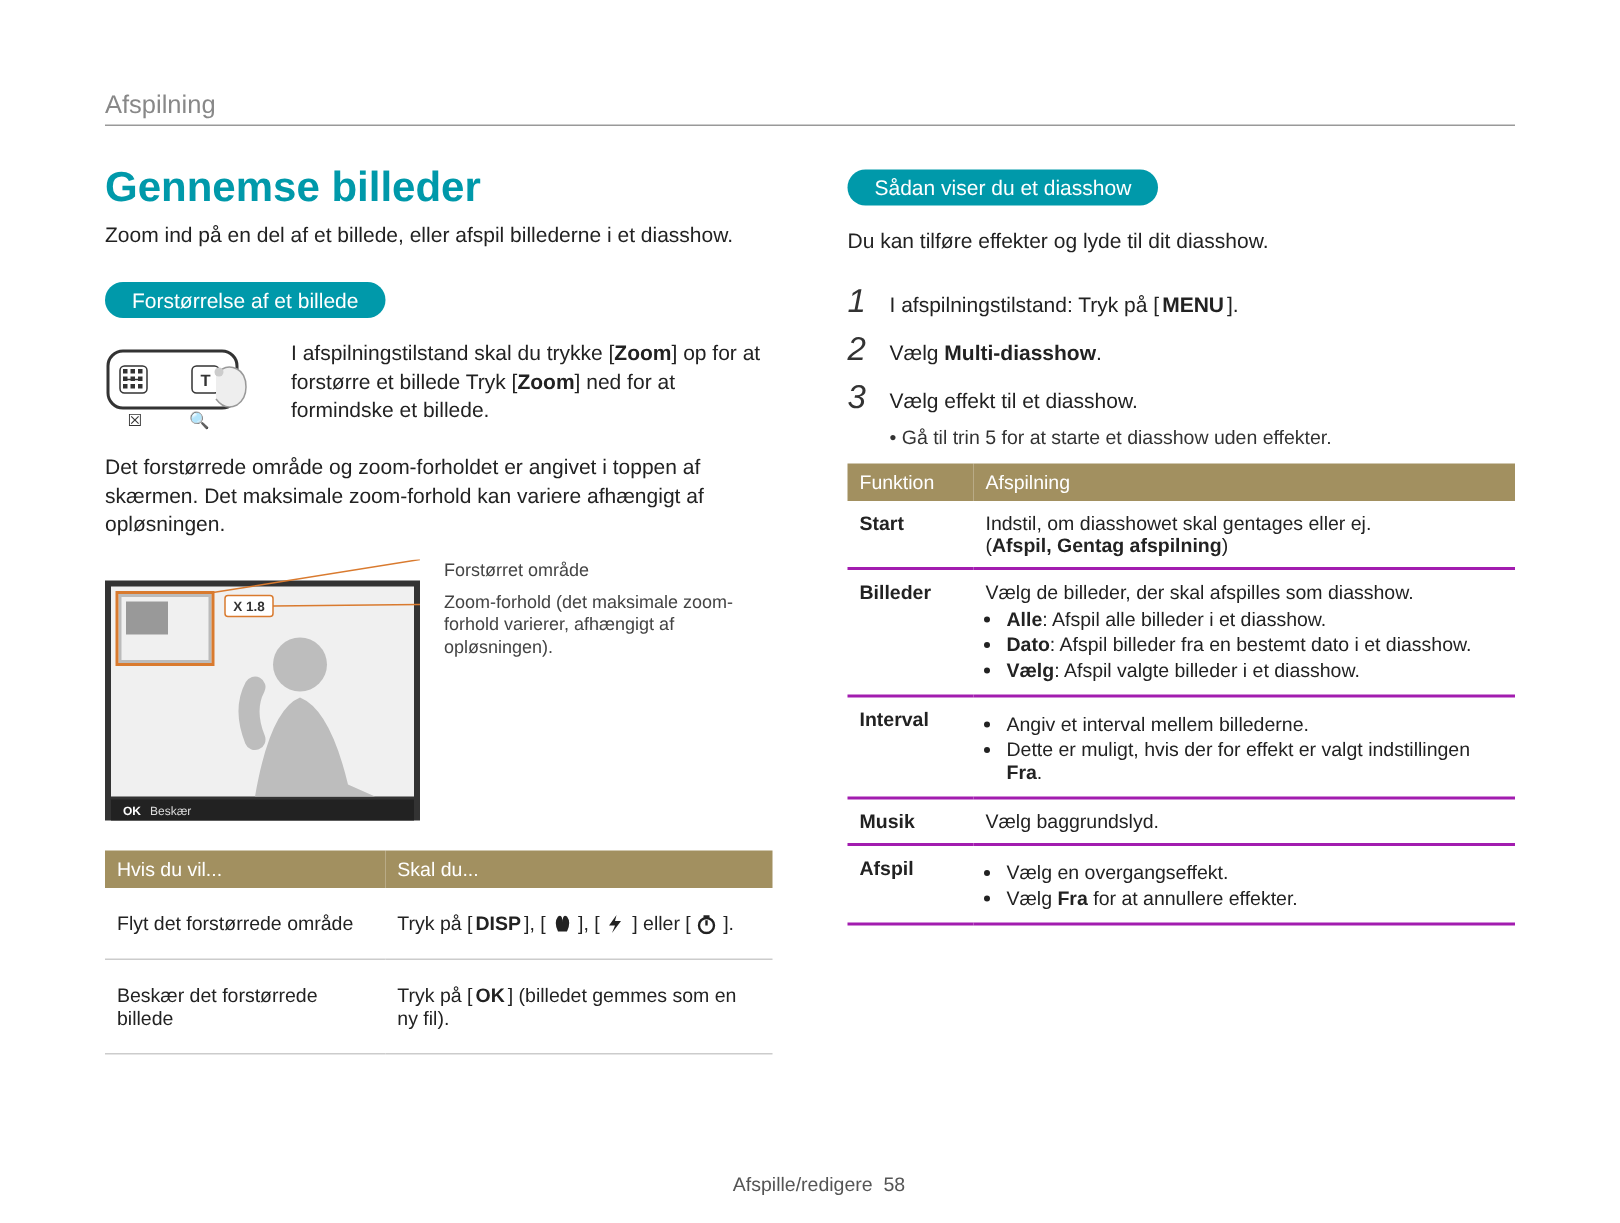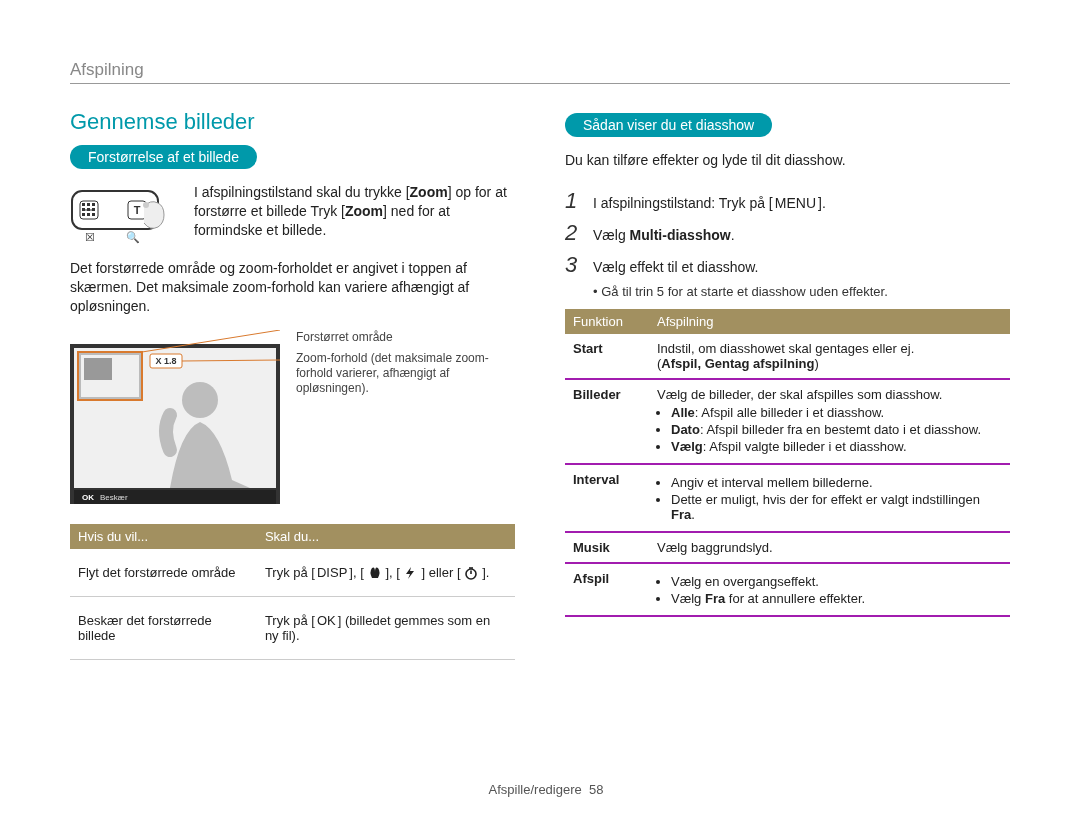--- a/index.html
+++ b/index.html
@@ -23,22 +23,22 @@
     color:#888;
     font-size:17px;
     border-bottom:1px solid #999;
     padding-bottom:3px;
     margin-bottom:25px;
   }
   .columns{display:flex;gap:50px;}
   .col{flex:1;min-width:0;}
   h1.page-title{
     color:var(--teal);
-    font-weight:400;
-    font-size:22px;
+    font-weight:700;
+    font-size:28px;
     margin:0 0 6px 0;
   }
   .intro{margin:0 0 18px 0;line-height:1.35;}
   .pill{
     display:inline-block;
     background:var(--teal);
     color:#fff;
     border-radius:12px;
     padding:4px 18px;
     font-size:14px;
@@ -70,38 +70,39 @@
   .footer{
     position:absolute;
     bottom:18px;
     left:12px;right:0;
     text-align:center;
     font-size:13px;
     color:#555;
   }
   .key-label{
     display:inline-block;
-    font-weight:normal;
+    font-weight:bold;
     padding:0 2px;
   }
   .iconbox{
     display:inline-block;
     vertical-align:middle;
     width:18px;height:14px;
   }
 </style>
 </head>
 <body>
 
 <div class="header-section">Afspilning</div>
 
 <div class="columns">
 
   <div class="col">
     <h1 class="page-title">Gennemse billeder</h1>
+    <p class="intro">Zoom ind på en del af et billede, eller afspil billederne i et diasshow.</p>
 
     <div class="pill">Forstørrelse af et billede</div>
 
     <div class="zoom-block">
       <div class="zoom-illus">
         <svg width="110" height="62" viewBox="0 0 110 62">
           <rect x="2" y="8" width="86" height="38" rx="10" ry="10" fill="none" stroke="#333" stroke-width="2"></rect>
           <rect x="10" y="18" width="18" height="18" rx="3" fill="none" stroke="#333"></rect>
           <line x1="14" y1="27" x2="24" y2="27" stroke="#333"></line>
           <line x1="19" y1="22" x2="19" y2="32" stroke="#333" opacity="0"></line>

